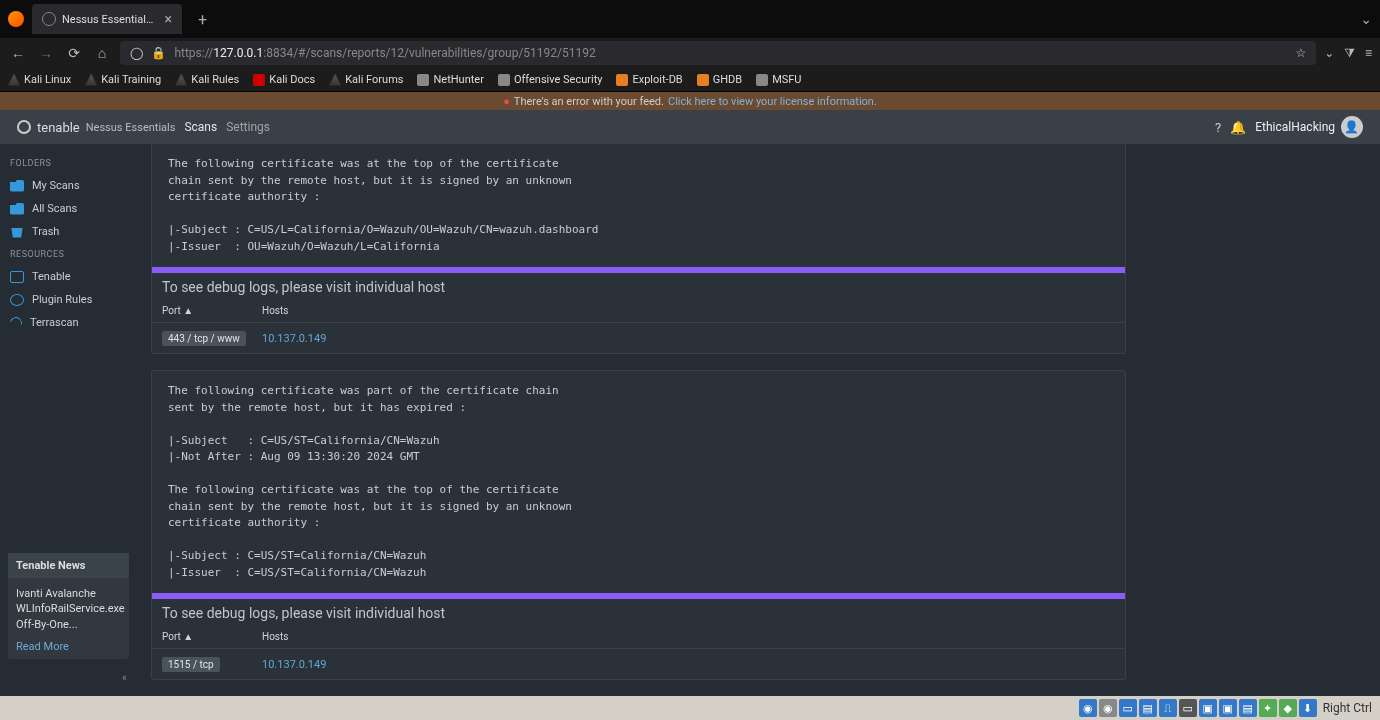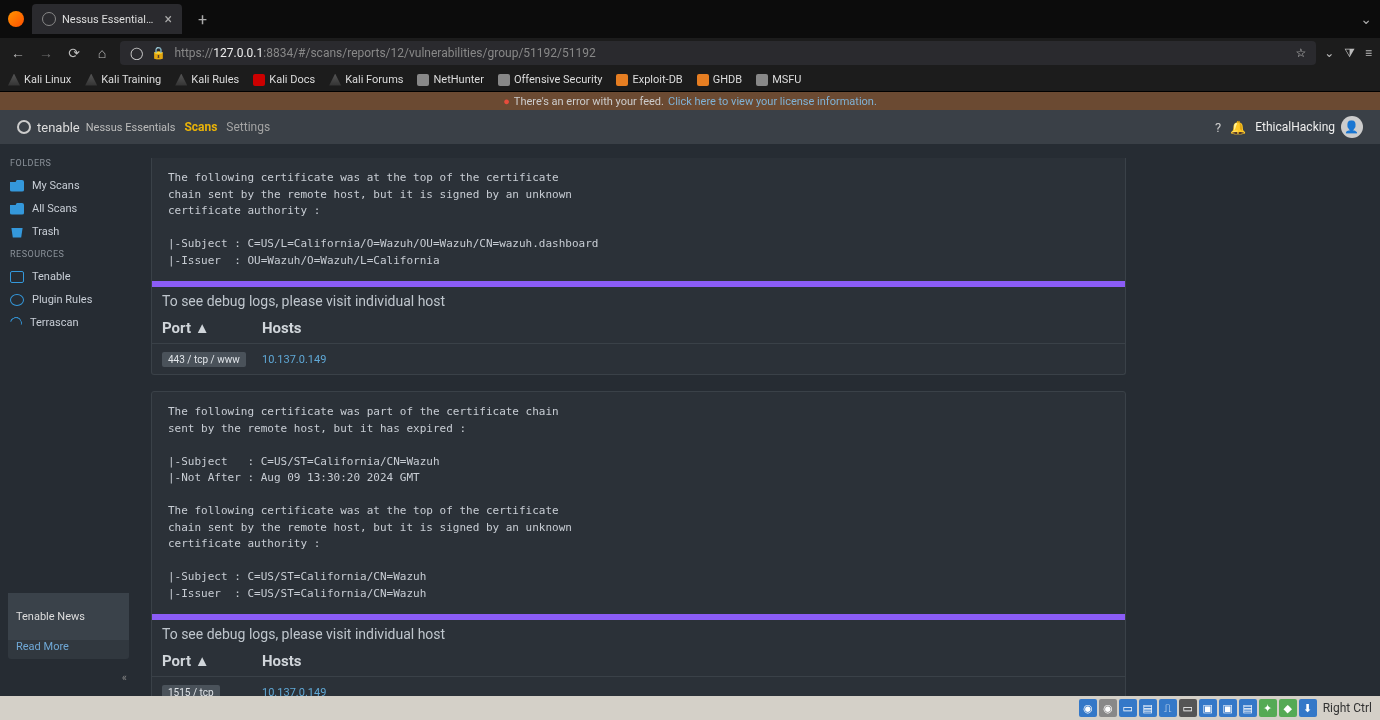--- a/index.html
+++ b/index.html
@@ -35,53 +35,53 @@
 
 .feed-warn{height:18px;background:#6b4a32;display:flex;align-items:center;justify-content:center;font-size:11px;gap:4px}
 .feed-warn .warn-icon{color:#e74c3c;font-weight:bold}
 .feed-warn a{color:#7fb2d6;text-decoration:none}
 
 .topnav{height:34px;background:#3a4047;display:flex;align-items:center;padding:0 17px;gap:9px}
 .brand{display:flex;align-items:center;gap:6px;color:#ddd;font-size:13px}
 .brand-o{width:14px;height:14px;border:2px solid #ccc;border-radius:50%}
 .brand-sub{font-size:11px;color:#bbb}
 .nav-link{color:#a3a3a3;font-size:12px;cursor:pointer}
-.nav-link.active{color:#eab308;font-weight:700}
+.nav-link.active{color:#e5e5e5;font-weight:400}
 .topnav .spacer{flex:1}
 .top-icon{color:#ccc;font-size:13px;cursor:pointer}
 .user{display:flex;align-items:center;gap:6px;color:#eee;font-size:12px}
 .avatar{width:22px;height:22px;background:#ccc;border-radius:50%;display:flex;align-items:center;justify-content:center;color:#333;font-size:12px}
 
 .app-body{display:flex;height:calc(720px - 38px - 30px - 24px - 18px - 34px - 24px);background:#262c33}
 .sidebar{width:137px;background:#262c33;padding:8px 0;display:flex;flex-direction:column;position:relative}
 .sb-head{color:#8a9199;font-size:9px;padding:6px 10px;letter-spacing:0.5px}
 .sb-item{display:flex;align-items:center;gap:8px;padding:5px 10px;color:#c8ced6;font-size:11px;cursor:pointer}
 .sb-icon{width:14px;height:12px;display:inline-block}
 .sb-folder{background:#3498db;border-radius:2px;clip-path:polygon(0 20%,40% 20%,50% 0,100% 0,100% 100%,0 100%)}
 .sb-trash{background:#3498db;clip-path:polygon(10% 20%,90% 20%,80% 100%,20% 100%)}
 .sb-policy{border:1.5px solid #3498db;border-radius:2px}
 .sb-plugin{border:1.5px solid #3498db;border-radius:50%}
 .sb-terra{width:12px;height:12px;border:1.5px solid #3498db;border-radius:50%;border-left-color:transparent;border-bottom-color:transparent;transform:rotate(-30deg)}
 
 .newsbox{margin:auto 8px 8px 8px;background:#31383f;border-radius:3px;padding:0;font-size:11px}
-.news-head{background:#3a424a;padding:17px 8px;color:#ddd;font-weight:400}
+.news-head{background:#3a424a;padding:6px 8px;color:#ddd;font-weight:700}
 .news-body{padding:8px;color:#ddd;line-height:1.4}
 .news-link{color:#6fa8d6;display:block;padding:0 8px 6px;cursor:pointer}
 .collapse{align-self:flex-end;padding:4px 10px;color:#888;font-size:11px;cursor:pointer}
 
-.content{flex:1;overflow-y:auto;padding:14px 14px 0 14px}
+.content{flex:1;overflow-y:auto;padding:0 14px 0 14px}
 .content::-webkit-scrollbar{width:10px}
 .content::-webkit-scrollbar-track{background:#262c33}
 .content::-webkit-scrollbar-thumb{background:#4a525a;border-radius:5px}
 
 .card{background:#2b3138;border:1px solid #3a4148;border-radius:3px;margin:10px 0 16px 0;width:975px}
 .card.first{margin-top:0;border-top:none;border-radius:0 0 3px 3px}
 .cert-output{padding:12px 16px;font-family:Menlo,Consolas,monospace;font-size:11px;color:#c8cdd4;line-height:1.5;white-space:pre}
 .debug-note{padding:6px 10px;color:#bfc6cd;font-size:14px;border-top:6px solid #8b5cf6}
-.tbl-head{display:flex;padding:4px 10px 6px;color:#d0d5da;font-size:15px;font-weight:700}
+.tbl-head{display:flex;padding:4px 10px 6px;color:#d0d5da;font-size:10px;font-weight:400}
 .col-port{width:100px}
 .col-host{flex:1}
 .tbl-row{display:flex;padding:8px 10px;border-top:1px solid #3a4148;align-items:flex-start}
 .badge{background:#4a525a;color:#e0e4e8;font-size:10px;padding:2px 6px;border-radius:2px}
 .host-link{color:#5fa8d6;font-size:11px;cursor:pointer}
 
 
 .host-bar{position:absolute;bottom:0;left:0;right:0;height:24px;background:#d4d0c8;display:flex;align-items:center;justify-content:flex-end;padding:0 4px;gap:2px}
 .tray-icon{width:18px;height:18px;border-radius:2px;display:flex;align-items:center;justify-content:center;font-size:11px;color:#fff}
 .ti-blue{background:#3478c8}
@@ -212,20 +212,21 @@
         <span class="sb-icon sb-plugin"></span>
         <span>Plugin Rules</span>
       </div>
     <div class="sb-item">
         <span class="sb-icon sb-terra"></span>
         <span>Terrascan</span>
       </div>
 
     <div class="newsbox">
       <div class="news-head">Tenable News</div>
+      <div class="news-body">Ivanti Avalanche WLInfoRailService.exe Off-By-One...</div>
       <span class="news-link">Read More</span>
     </div>
     <span class="collapse">«</span>
   </div>
 
   <div class="content">
     <div class="card first">
       <div class="cert-output">The following certificate was at the top of the certificate
 chain sent by the remote host, but it is signed by an unknown
 certificate authority :

